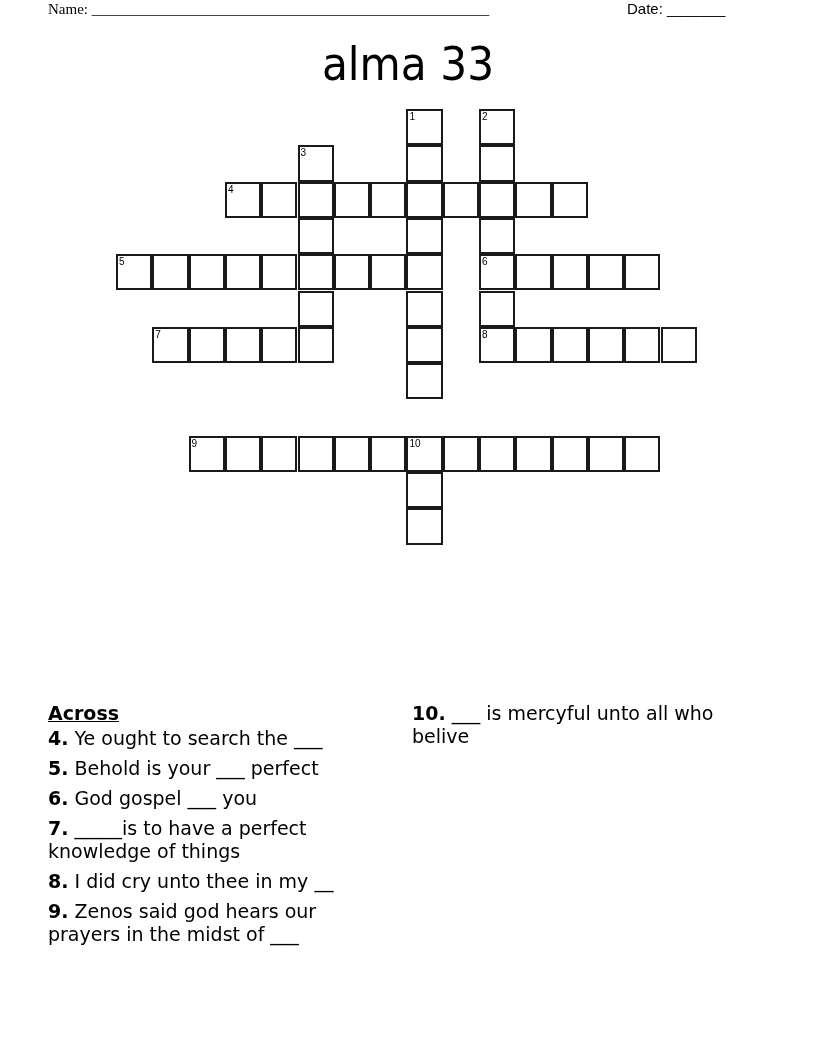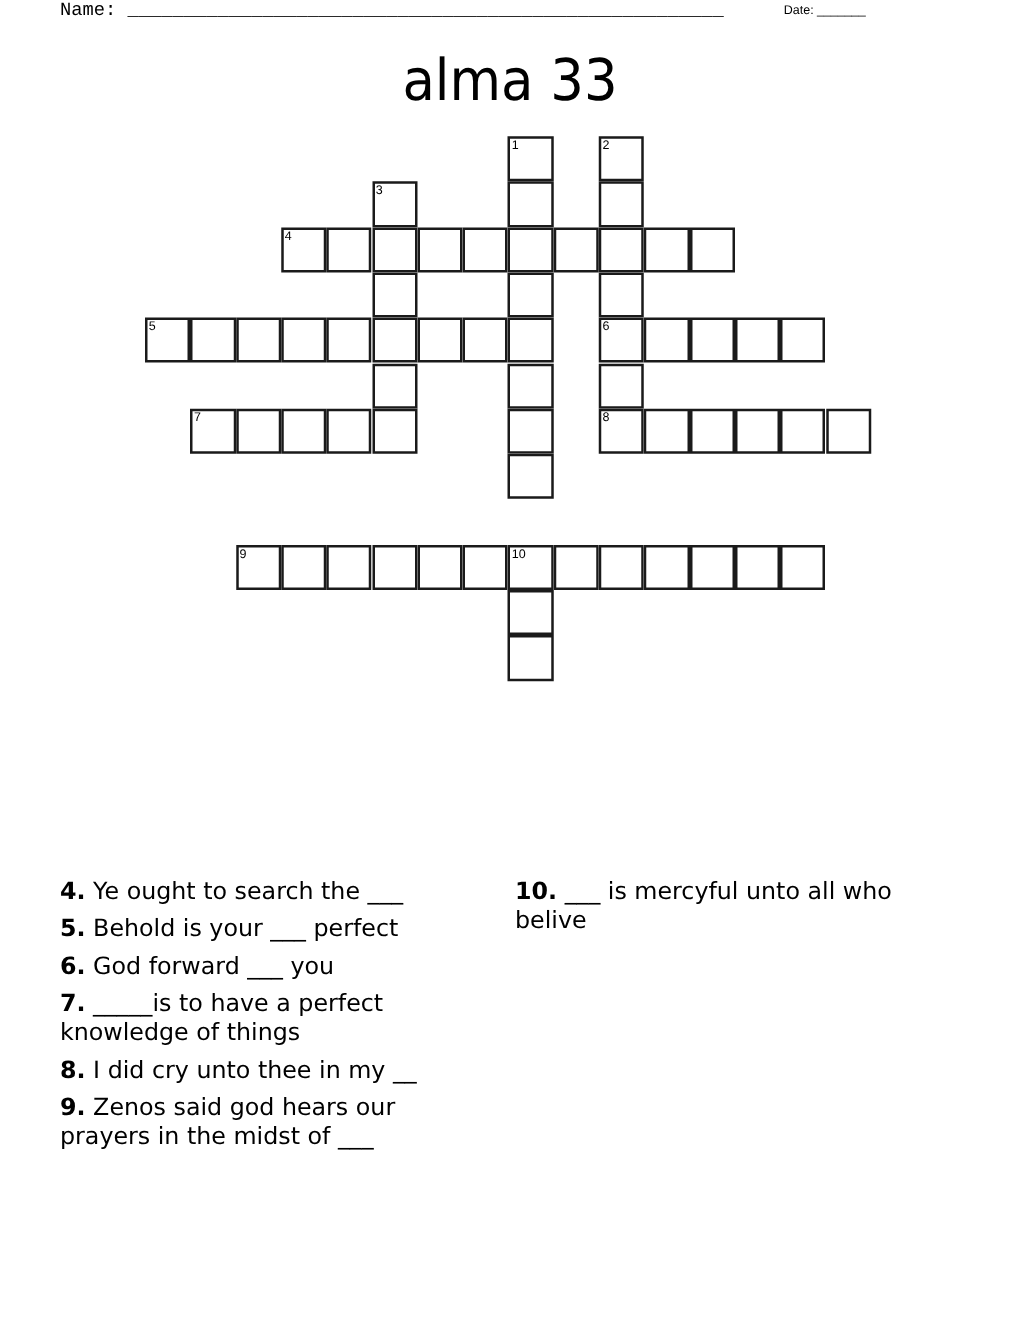--- a/index.html
+++ b/index.html
@@ -1,18 +1,18 @@
 <!DOCTYPE html>
 <html><head>
 <meta charset="utf-8">
 <style>
   html, body { margin: 0; padding: 0; background: #ffffff; }
   body { width: 816px; height: 1056px; position: relative; overflow: hidden; font-family: "DejaVu Sans", sans-serif; color: #000; }
-  .header { position: absolute; top: 0; left: 48px; font-family: Liberation Mono, monospace; font-size: 15px; line-height: 18px; }
-  .header-date { position: absolute; top: 0; left: 627px; font-family: "Liberation Sans", sans-serif; font-size: 10px; line-height: 18px; }
+  .header { position: absolute; top: 0; left: 48px; font-family: Liberation Serif, serif; font-size: 15px; line-height: 18px; }
+  .header-date { position: absolute; top: 0; left: 627px; font-family: "Liberation Sans", sans-serif; font-size: 15px; line-height: 18px; }
   .title { position: absolute; top: 34px; left: 0; width: 816px; text-align: center; font-family: "DejaVu Sans", sans-serif; font-size: 46px; line-height: 60px; transform: scaleX(0.92); }
   .grid { position: absolute; left: 0; top: 0; width: 816px; height: 600px; }
   .cell { position: absolute; width: 36.3px; height: 36.3px; box-sizing: border-box; border: 2px solid #1a1a1a; margin-left: -1px; margin-top: -1px; background: #fff; }
   .cell .num { position: absolute; top: 0px; left: 1px; font-family: "Liberation Sans", sans-serif; font-size: 10px; line-height: 11px; }
   .clues { position: absolute; top: 702px; font-family: "DejaVu Sans", sans-serif; font-size: 19px; line-height: 23px; }
   .clues.across { left: 48px; width: 340px; }
   .clues.down { left: 412px; width: 320px; }
   .clues h3 { margin: 0 0 2px 0; font-size: 19px; font-weight: bold; text-decoration: underline; line-height: 23px; }
   .clue { margin: 0 0 7px 0; }
   .clue b { font-weight: bold; }
@@ -105,23 +105,24 @@
     <div class="cell" style="left: 480px; top: 436.7px;"></div>
     <div class="cell" style="left: 516.3px; top: 436.7px;"></div>
     <div class="cell" style="left: 552.6px; top: 436.7px;"></div>
     <div class="cell" style="left: 588.9px; top: 436.7px;"></div>
     <div class="cell" style="left: 625.2px; top: 436.7px;"></div>
     <div class="cell" style="left: 407.4px; top: 473px;"></div>
     <div class="cell" style="left: 407.4px; top: 509.3px;"></div>
   </div>
 
 <div class="clues across">
+  <h3>Across</h3>
   <div class="clue"><b>4.</b><span> Ye ought to search the ___</span></div>
   <div class="clue"><b>5.</b><span> Behold is your ___ perfect</span></div>
-  <div class="clue"><b>6.</b><span> God forward ___ you</span></div>
+  <div class="clue"><b>6.</b><span> God gospel ___ you</span></div>
   <div class="clue"><b>7.</b><span> _____is to have a perfect knowledge of things</span></div>
   <div class="clue"><b>8.</b><span> I did cry unto thee in my __</span></div>
   <div class="clue"><b>9.</b><span> Zenos said god hears our prayers in the midst of ___</span></div>
 </div>
 
 <div class="clues down">
   <div class="clue"><b>10.</b><span> ___ is mercyful unto all who belive</span></div>
 </div>
 
 </body></html>

